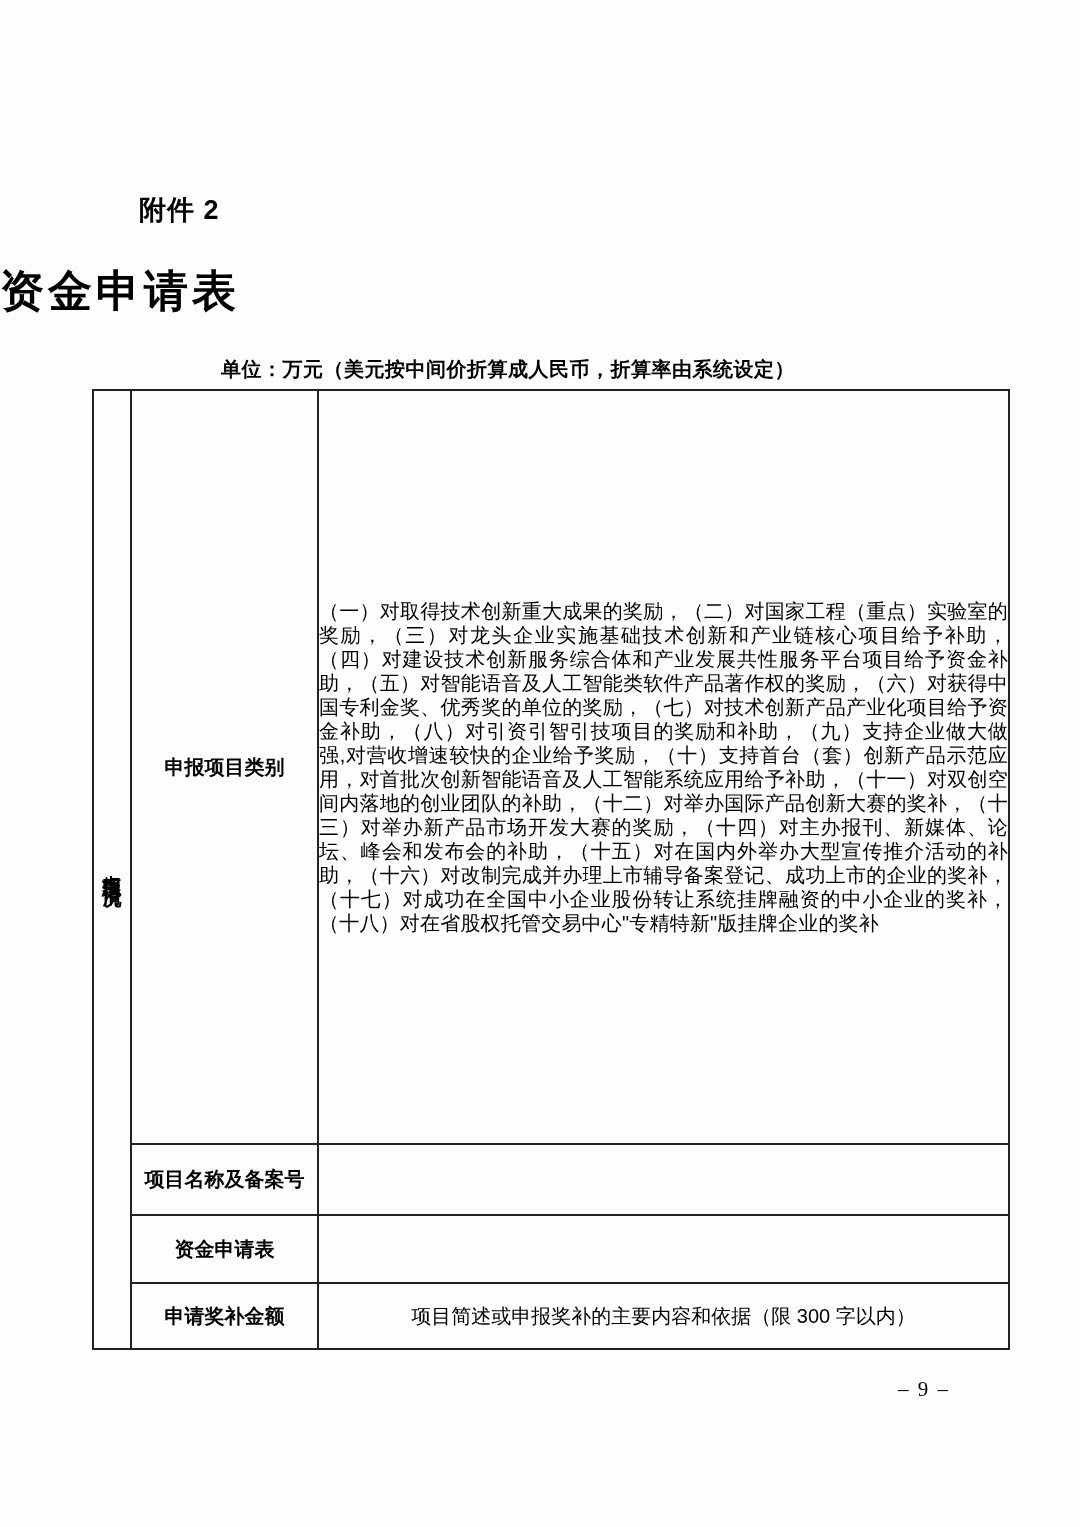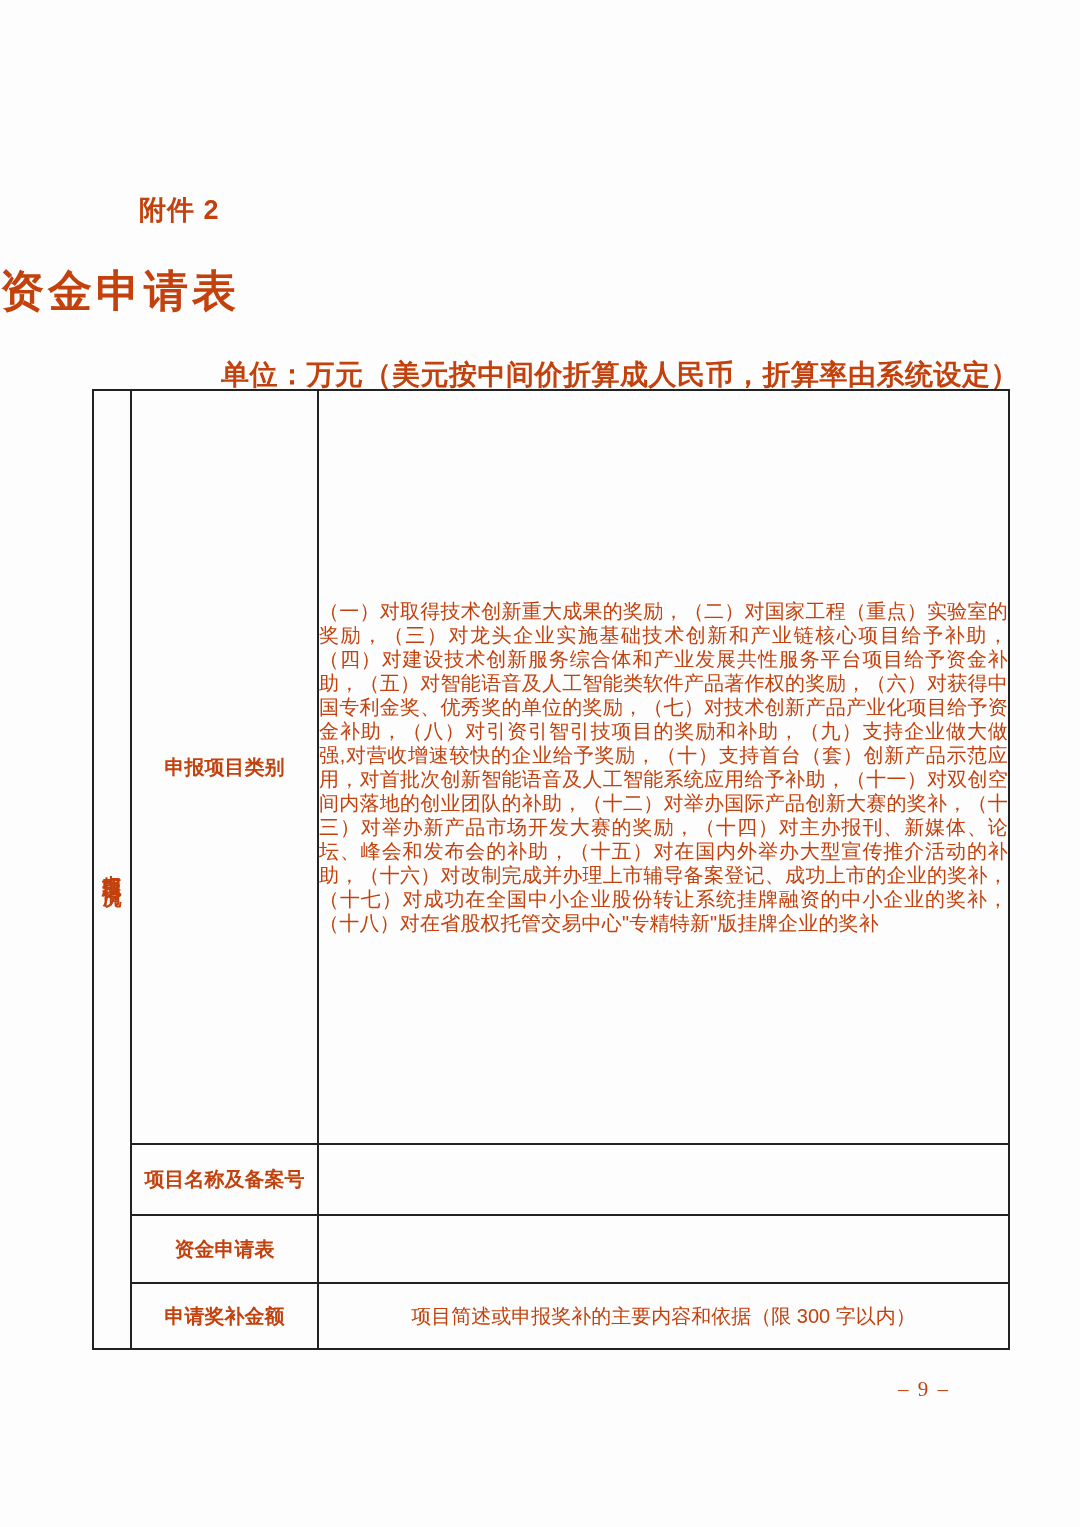--- a/index.html
+++ b/index.html
@@ -1,37 +1,37 @@
 <!DOCTYPE html>
 <html><head>
 <meta charset="utf-8">
 <style>
   html,body{margin:0;padding:0;background:#e9e9e9;}
   .page{
     position:relative;
     width:1080px;height:1527px;
     margin:0 auto;
     background:#fdfdfd;
-    color:#c2410c;
+    color:#000000;
     font-family:"Liberation Sans", sans-serif;
     overflow:hidden;
   }
   .attachment{
     position:absolute;left:139px;top:192px;
     font-size:27px;font-weight:bold;letter-spacing:1px;
   }
   .title{
     position:absolute;left:0;right:0;top:262px;margin:0;
     text-align:left;
     font-family:"Liberation Serif", serif;
     font-size:44px;font-weight:bold;letter-spacing:4px;
   }
   .unit-note{
     position:absolute;left:221px;top:356px;
-    font-size:28px;font-weight:bold;letter-spacing:0.5px;font-family:Liberation Mono, monospace;
+    font-size:20px;font-weight:bold;letter-spacing:0.5px;font-family:Liberation Mono, monospace;
   }
   .table-wrap{
     position:absolute;left:92px;top:389px;
     width:918px;height:959px;
   }
   table.app-table{
     width:100%;height:100%;
     border-collapse:collapse;table-layout:fixed;
   }
   table.app-table td{

